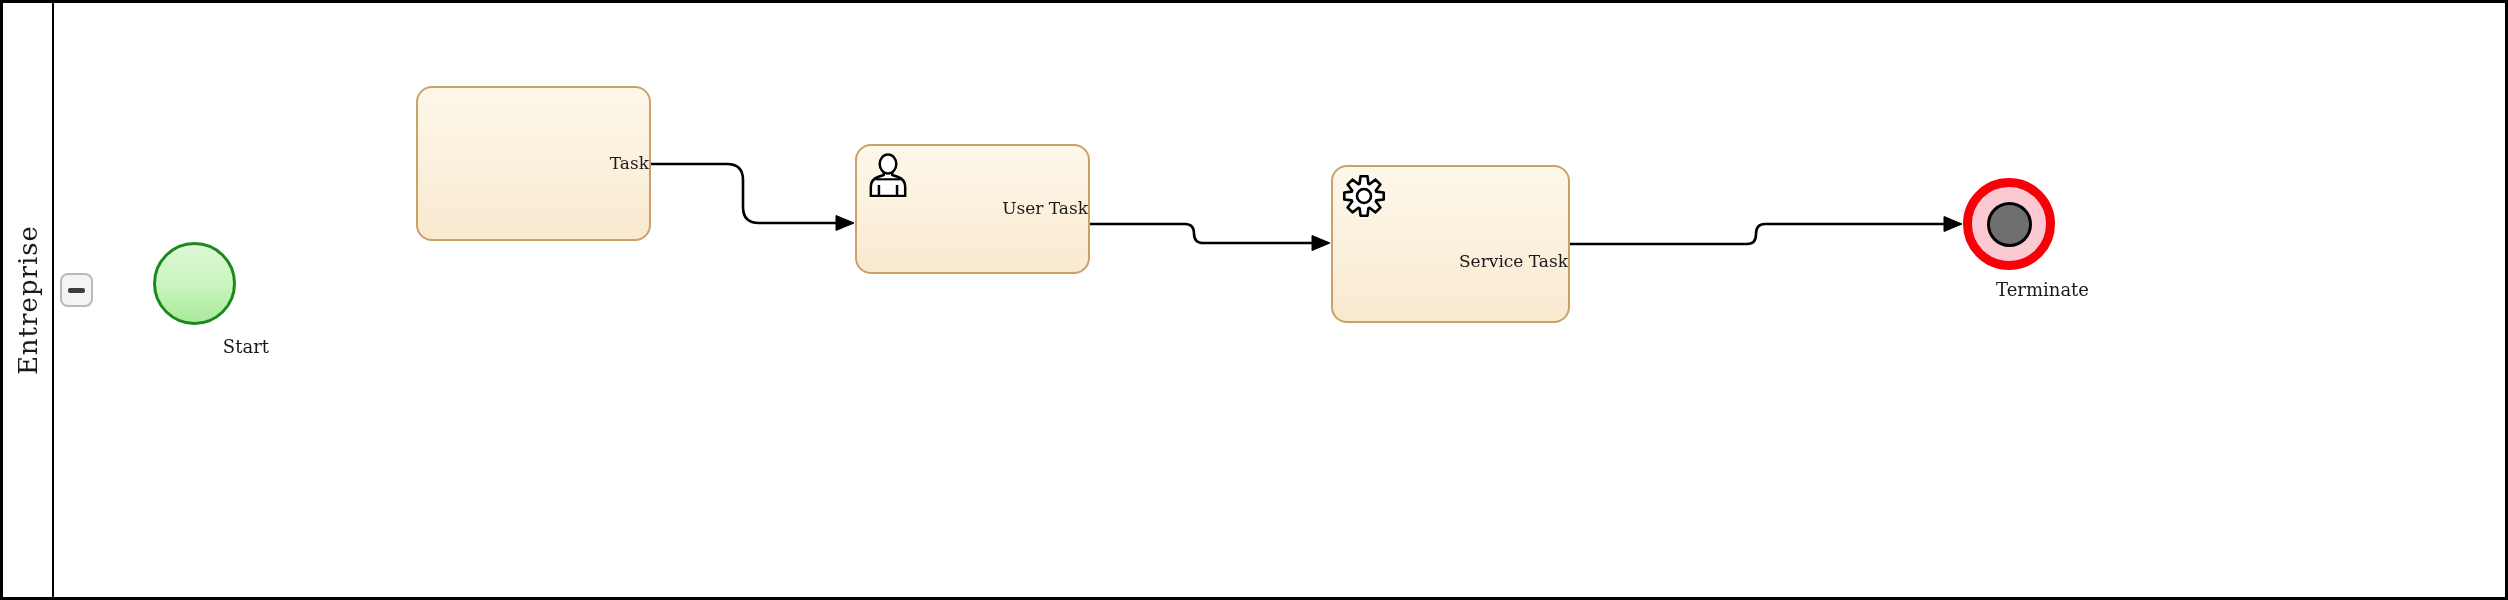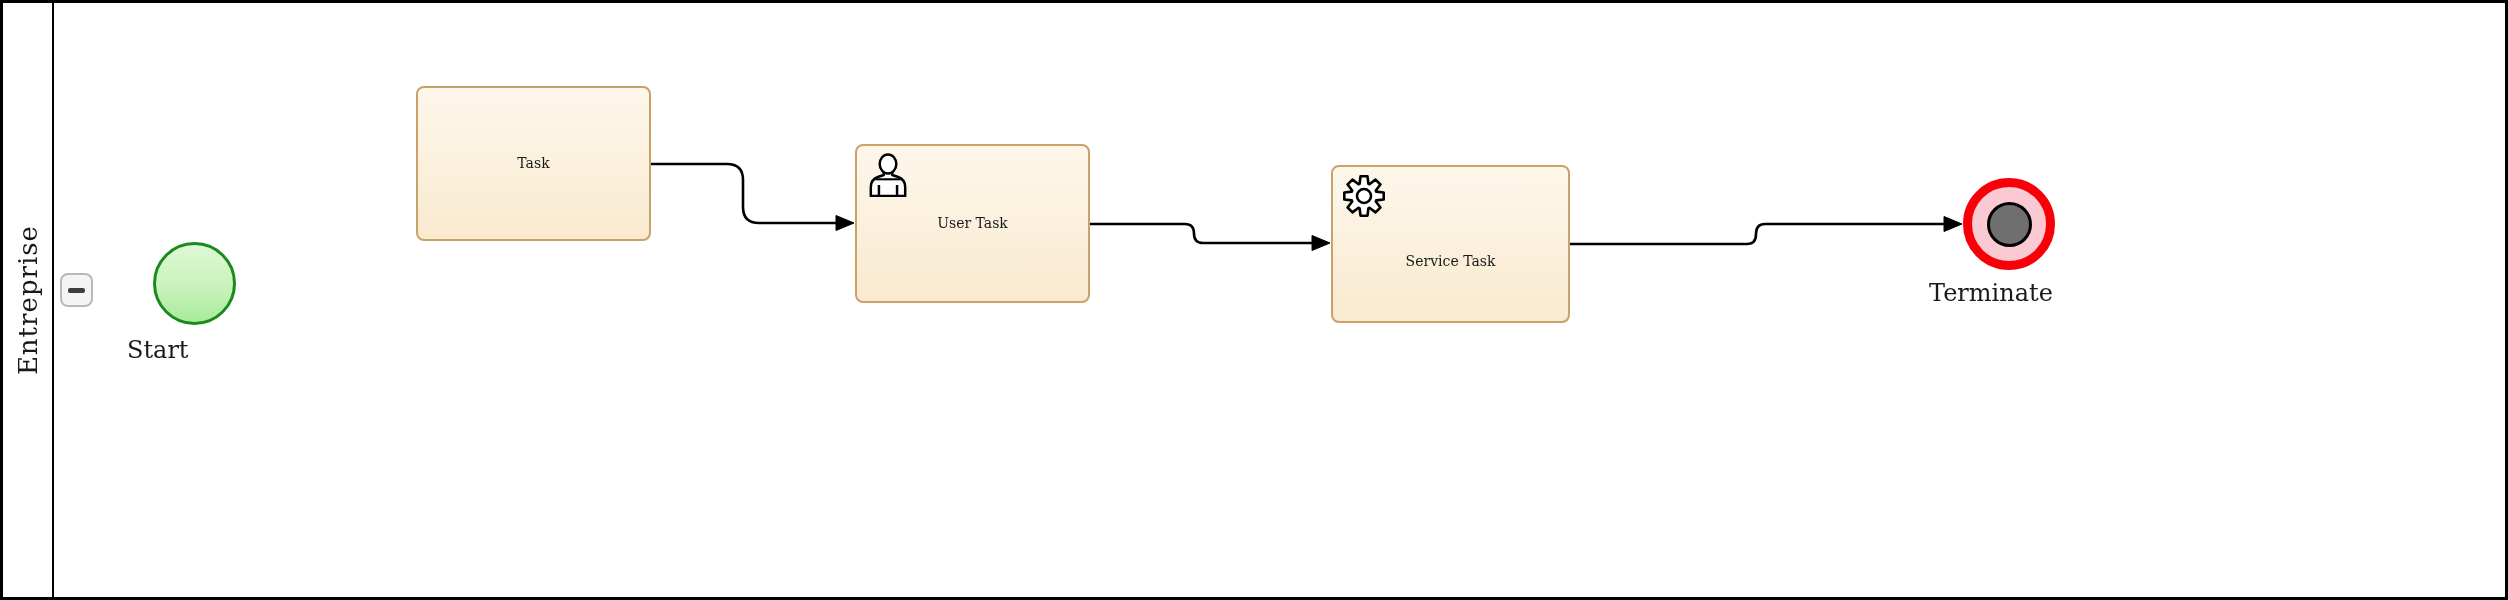--- a/index.html
+++ b/index.html
@@ -53,22 +53,22 @@
   .start-event {
     position: absolute; left: 150px; top: 239px;
     width: 83px; height: 83px;
     border-radius: 50%;
     border: 3px solid #1b8a1e;
     box-sizing: border-box;
     background: linear-gradient(to bottom, #def8d5 0%, #c8f3bc 55%, #a9ea9c 100%);
   }
   .event-label {
     position: absolute;
-    font-size: 24px;
-    text-align: left;
+    font-size: 18px;
+    text-align: right;
     white-space: nowrap;
   }
   .start-label { left: 124px; top: 333px; width: 142px; }
   .terminate-event {
     position: absolute; left: 1960px; top: 175px;
     width: 92px; height: 92px;
     border-radius: 50%;
     border: 9px solid #f80008;
     box-sizing: border-box;
     background: #fbc9d1;
@@ -79,29 +79,29 @@
     border-radius: 50%;
     background: #6f6f6f;
     border: 3px solid #000;
     box-sizing: border-box;
   }
   .terminate-label { left: 1926px; top: 276px; width: 160px; }
   
   .task-node {
     position: absolute;
     border: 2px solid #c8a268;
-    border-radius: 8px;
+    border-radius: 16px;
     box-sizing: border-box;
     background: linear-gradient(to bottom, #fdf7ea 0%, #fbf0dc 55%, #f9e9cf 100%);
-    display: flex; align-items: center; justify-content: center;
+    display: flex; align-items: center; justify-content: flex-end;
     text-align: center;
-    font-size: 14px;
+    font-size: 17px;
   }
   .node-task        { left: 413px;  top: 83px;  width: 235px; height: 155px; }
-  .node-user-task   { left: 852px;  top: 141px; width: 235px; height: 159px; }
+  .node-user-task   { left: 852px;  top: 141px; width: 235px; height: 130px; }
   .node-service-task{ left: 1328px; top: 162px; width: 239px; height: 158px; }
   .task-node .node-label { display: inline-block; line-height: 1.25; }
   .node-service-task .node-label { max-width: 120px; margin-top: 36px; }
   .node-icon {
     position: absolute; left: 10px; top: 7px;
     width: 42px; height: 44px;
   }
   
   .flows-layer {
     position: absolute; left: 0; top: 0;

